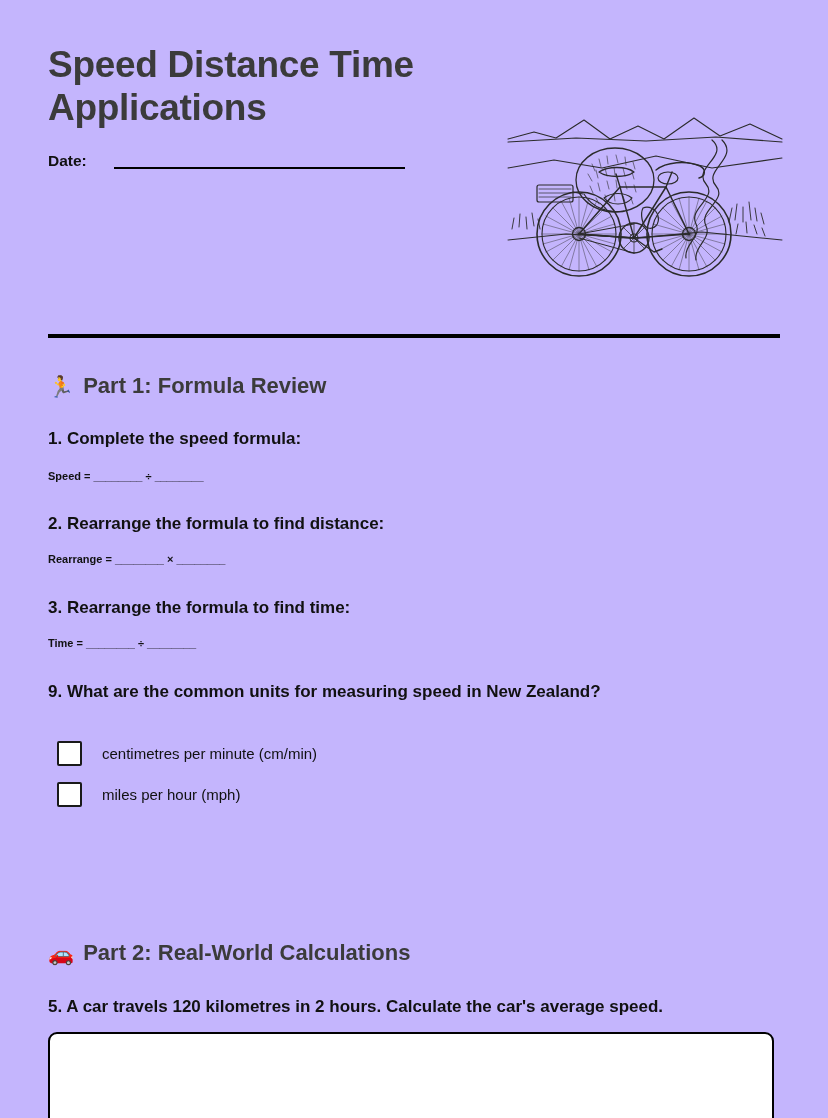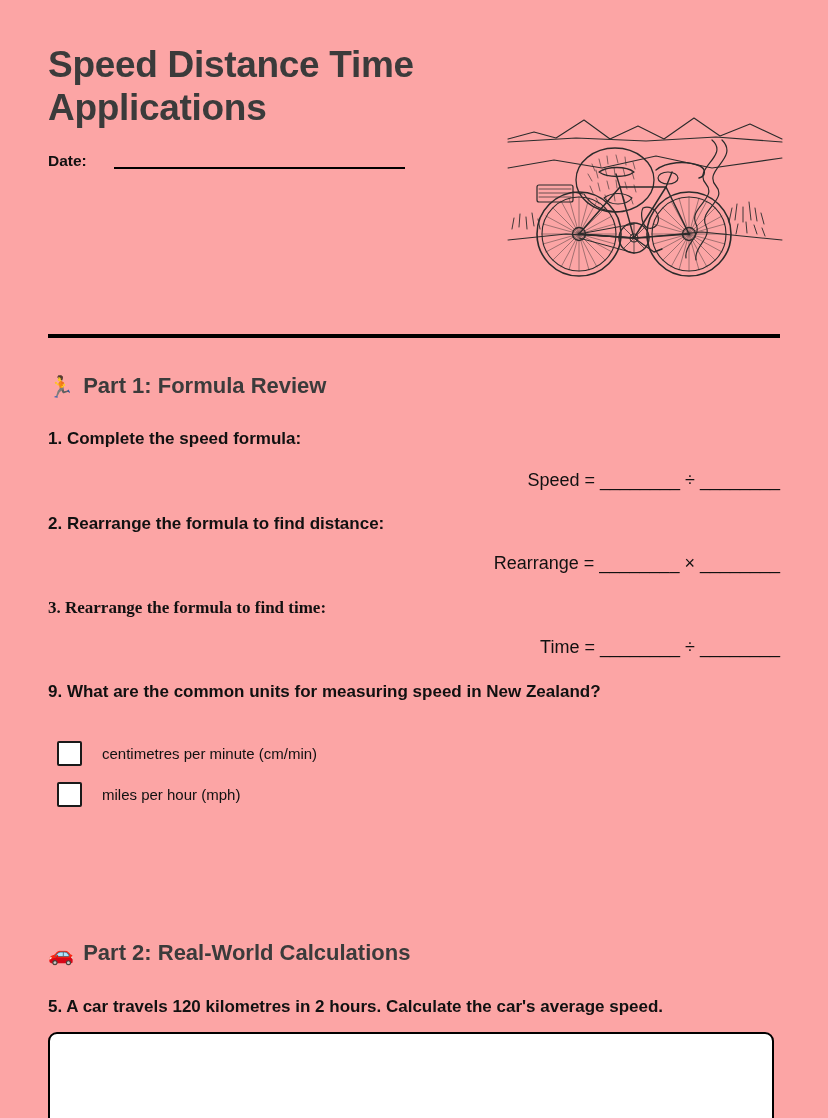--- a/index.html
+++ b/index.html
@@ -14,21 +14,21 @@
     overflow: hidden;
     font-family: "Liberation Sans", sans-serif;
     color: #1a1a1a;
   }
 
   .page {
     position: absolute;
     left: 0; top: 0;
     width: 828px;
     height: 1118px;
-    background: #fca5a5;
+    background: #c4b5fd;
   }
 
   
   .header-zone {
     position: absolute;
     left: 48px;
     top: 44px;
     width: 440px;
   }
   .doc-title {
@@ -104,25 +104,24 @@
     display: inline-block;
   }
 
   .question {
     font-size: 17px;
     font-weight: bold;
     color: #111;
     line-height: 1.3;
   }
   .formula-line {
-    font-size: 18px;
-    font-weight: normal;
+    font-size: 11px;
+    font-weight: bold;
     color: #111;
     line-height: 1.3;
-    text-align: right;
   }
 
   .checkbox-list {
     margin-top: 0;
   }
   .checkbox-row {
     display: flex;
     align-items: center;
     height: 41px;
   }
@@ -265,21 +264,21 @@
     <div class="formula-line">Speed = ________ ÷ ________</div>
   </div>
 
   <div class="section" style="top:513px;">
     <div class="question">2. Rearrange the formula to find distance:</div>
   </div>
   <div class="section" style="top:552px;">
     <div class="formula-line">Rearrange = ________ × ________</div>
   </div>
 
-  <div class="section" style="top:597px;font-family:Liberation Serif, serif;">
+  <div class="section" style="top:597px;">
     <div class="question">3. Rearrange the formula to find time:</div>
   </div>
   <div class="section" style="top:636px;">
     <div class="formula-line">Time = ________ ÷ ________</div>
   </div>
 
   <div class="section" style="top:681px;">
     <div class="question">9. What are the common units for measuring speed in New Zealand?</div>
   </div>
 

